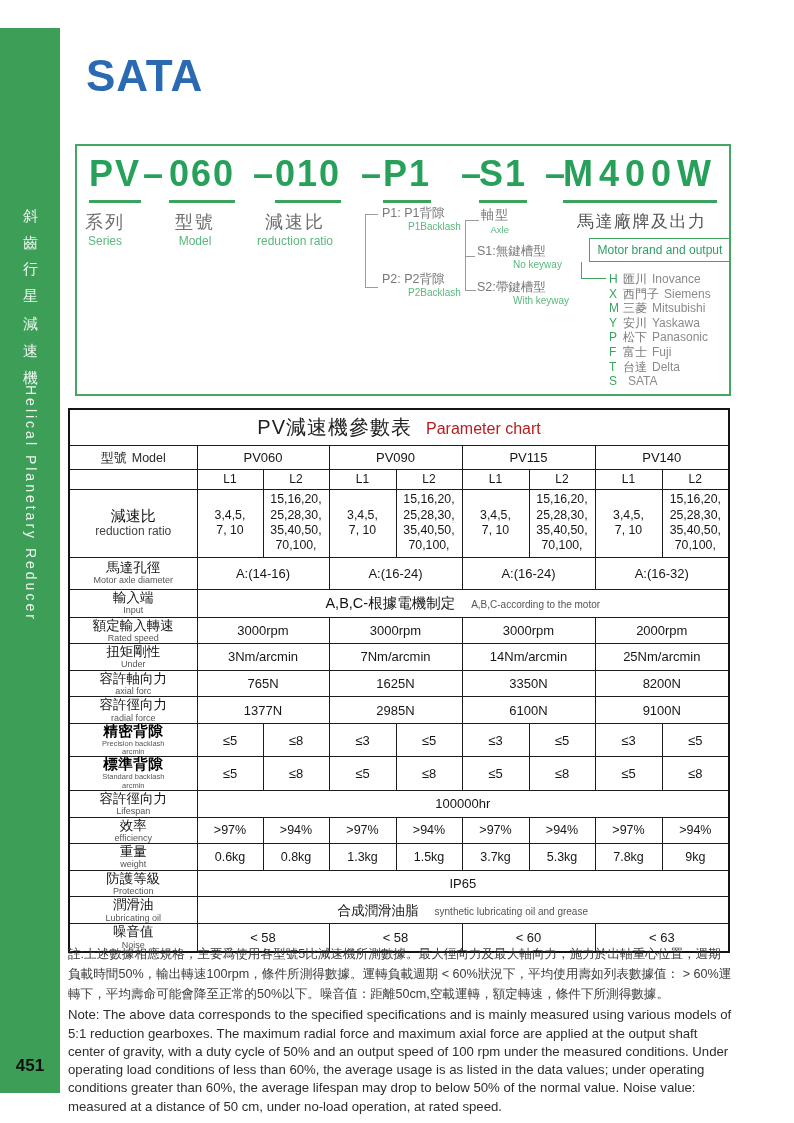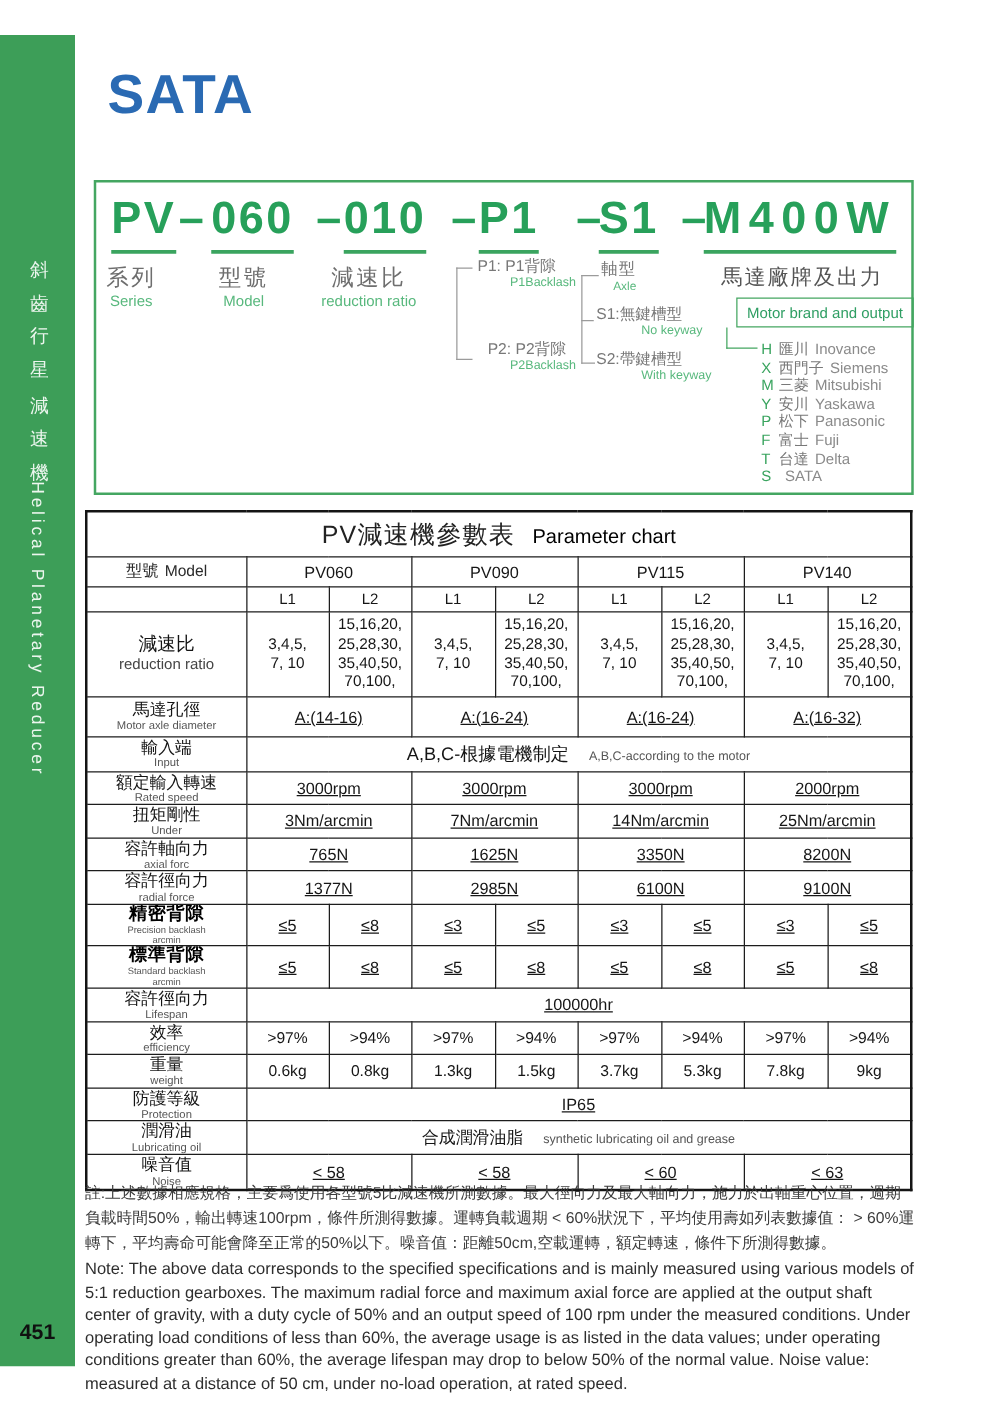--- a/index.html
+++ b/index.html
@@ -32,21 +32,21 @@
   .lab .en{display:block;font-size:12px;color:#58b87d;margin-top:1px;}
   .lab-series{left:8px;top:66px;}
   .lab-model{left:98px;top:66px;}
   .lab-ratio{left:180px;top:66px;}
   .brk{position:absolute;border-color:#9b9b9b;}
   .brk-p{left:288px;top:68px;width:12px;height:72px;border-left:1.5px solid #9b9b9b;
          border-top:1.5px solid #9b9b9b;border-bottom:1.5px solid #9b9b9b;}
   .opt{position:absolute;font-size:12.5px;color:#787878;line-height:1.2;}
   .opt .sub{display:block;font-size:10px;color:#58b87d;margin-left:26px;}
   .opt-p1{left:305px;top:60px;}
-  .opt-p2{left:305px;top:126px;text-align:center;}
+  .opt-p2{left:305px;top:126px;}
   .s-top{left:388px;top:74px;width:14px;height:0;border-top:1.5px solid #9b9b9b;}
   .s-spine{left:388px;top:74px;width:10px;height:70px;border-left:1.5px solid #9b9b9b;
            border-bottom:1.5px solid #9b9b9b;}
   .s-stub{left:388px;top:110px;width:10px;height:0;border-top:1.5px solid #9b9b9b;}
   .lab-axle{left:404px;top:60px;}
   .lab-axle .cn2{display:block;font-size:13px;color:#787878;letter-spacing:1px;}
   .lab-axle .sub{display:block;text-align:right;font-size:9.5px;color:#58b87d;}
   .opt-s1{left:400px;top:98px;}
   .opt-s2{left:400px;top:134px;}
   .opt-s1 .sub,.opt-s2 .sub{margin-left:36px;}
@@ -60,31 +60,31 @@
   .b-key{color:#3aa45f;width:14px;}
   .b-cn{color:#787878;margin-right:5px;min-width:0;}
   .b-en{color:#8a8a8a;}
 
   
   .ptable{position:absolute;left:68px;top:408px;width:660px;border-collapse:collapse;
           table-layout:fixed;border:2px solid #141414;}
   .ptable td{border:1px solid #1c1c1c;padding:0;text-align:center;vertical-align:middle;
              color:#161616;overflow:hidden;}
   .tt-cn{font-size:20px;color:#222;letter-spacing:1px;}
-  .tt-en{font-size:16px;color:#000000;margin-left:14px;}
+  .tt-en{font-size:16px;color:#b91c1c;margin-left:14px;}
   .hd{font-size:13px;color:#2a2a2a;}
   .hd-en{font-size:12.5px;color:#2a2a2a;margin-left:5px;}
   .sub-hd{font-size:12px;color:#2a2a2a;}
   .lbl .cn{display:block;font-size:13.5px;color:#141414;line-height:1.2;}
   .lbl .en{display:block;font-size:9px;color:#555;line-height:1.05;}
   .lbl-big .cn{font-size:15px;}
   .lbl-big .en{font-size:12px;color:#444;line-height:1.15;}
   .lbl-bold .cn{display:block;font-weight:bold;font-size:14.5px;color:#000;letter-spacing:0.5px;line-height:1.1;}
   .lbl-bold .en{display:block;font-size:7.5px;color:#555;line-height:1.1;white-space:pre-line;}
-  .v{font-size:13px;text-decoration:underline;}
+  .v{font-size:13px;}
   .v-sm{font-size:12.5px;}
   .ratio-cell{text-align:left;vertical-align:top;padding:4px 2px 0 5px;font-size:12.3px;
               white-space:pre-line;line-height:1.26;}
   .wide-cn{font-size:14.5px;color:#141414;}
   .wide-en{font-size:10px;color:#555;margin-left:16px;}
 
   
   .note{position:absolute;left:68px;top:944px;width:664px;}
   .note-cn{margin:0;font-size:12.6px;color:#3c3c3c;line-height:1.6;}
   .note-en{margin:2px 0 0 0;font-size:13.2px;color:#2e2e2e;line-height:1.38;}

